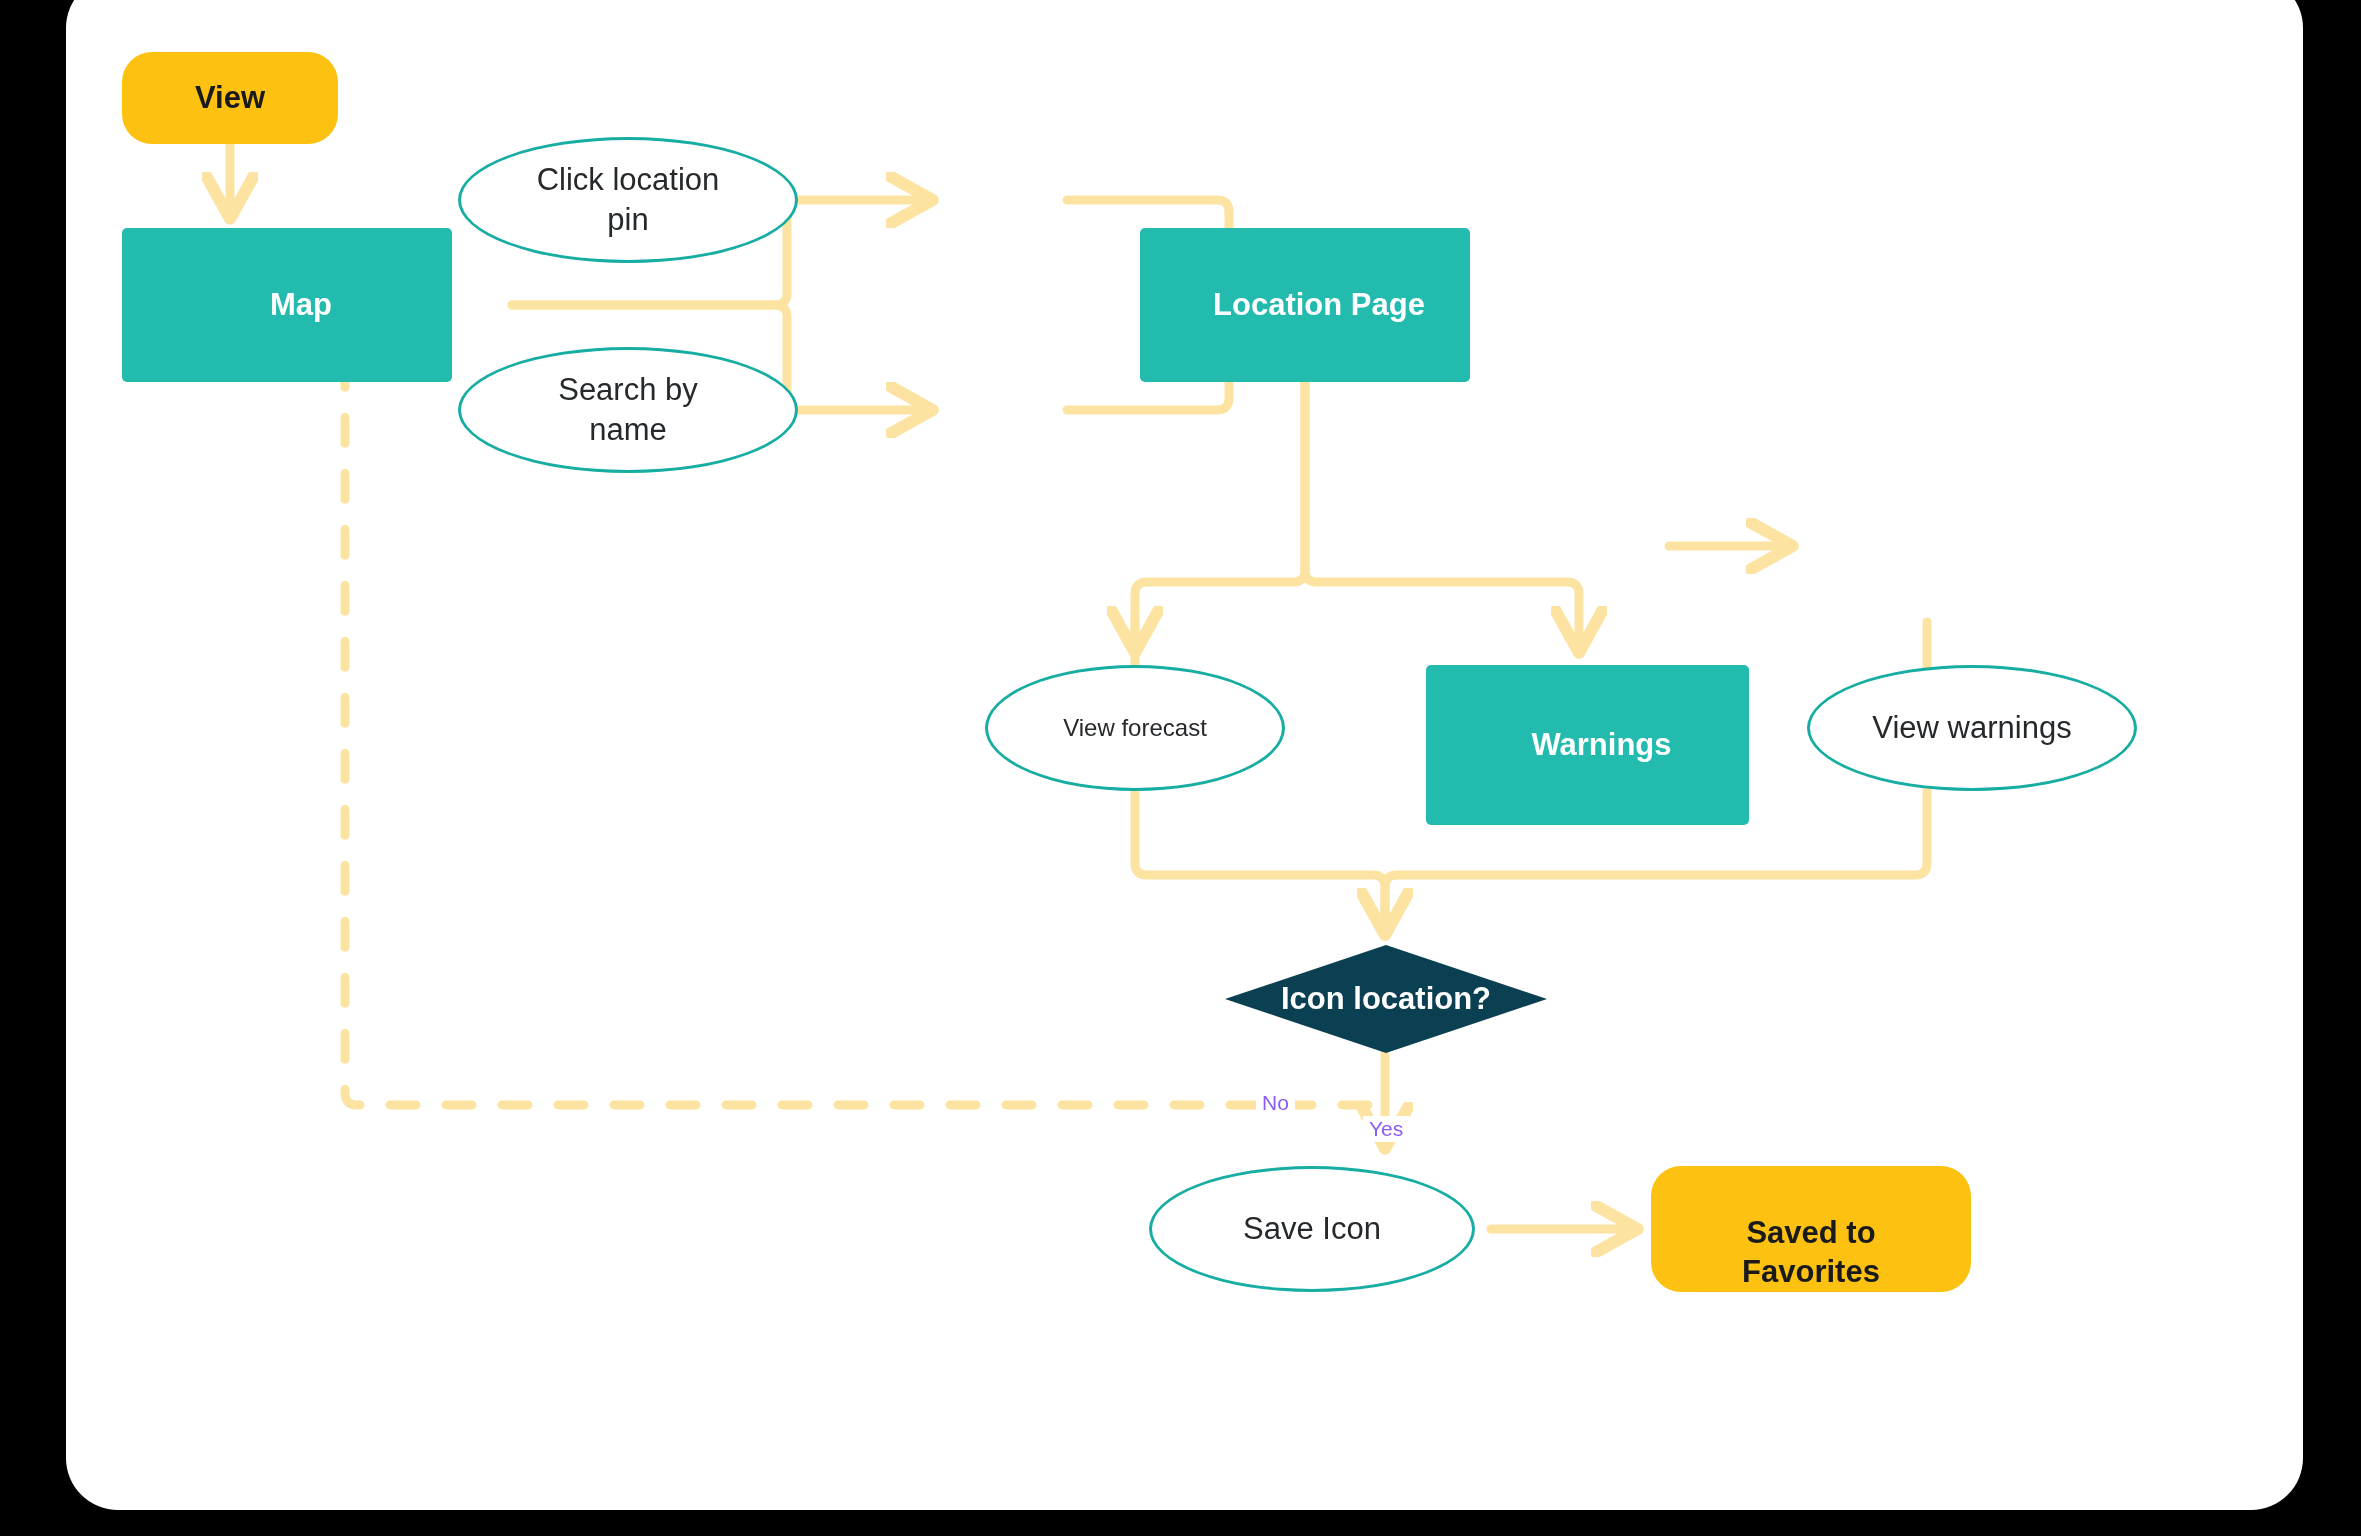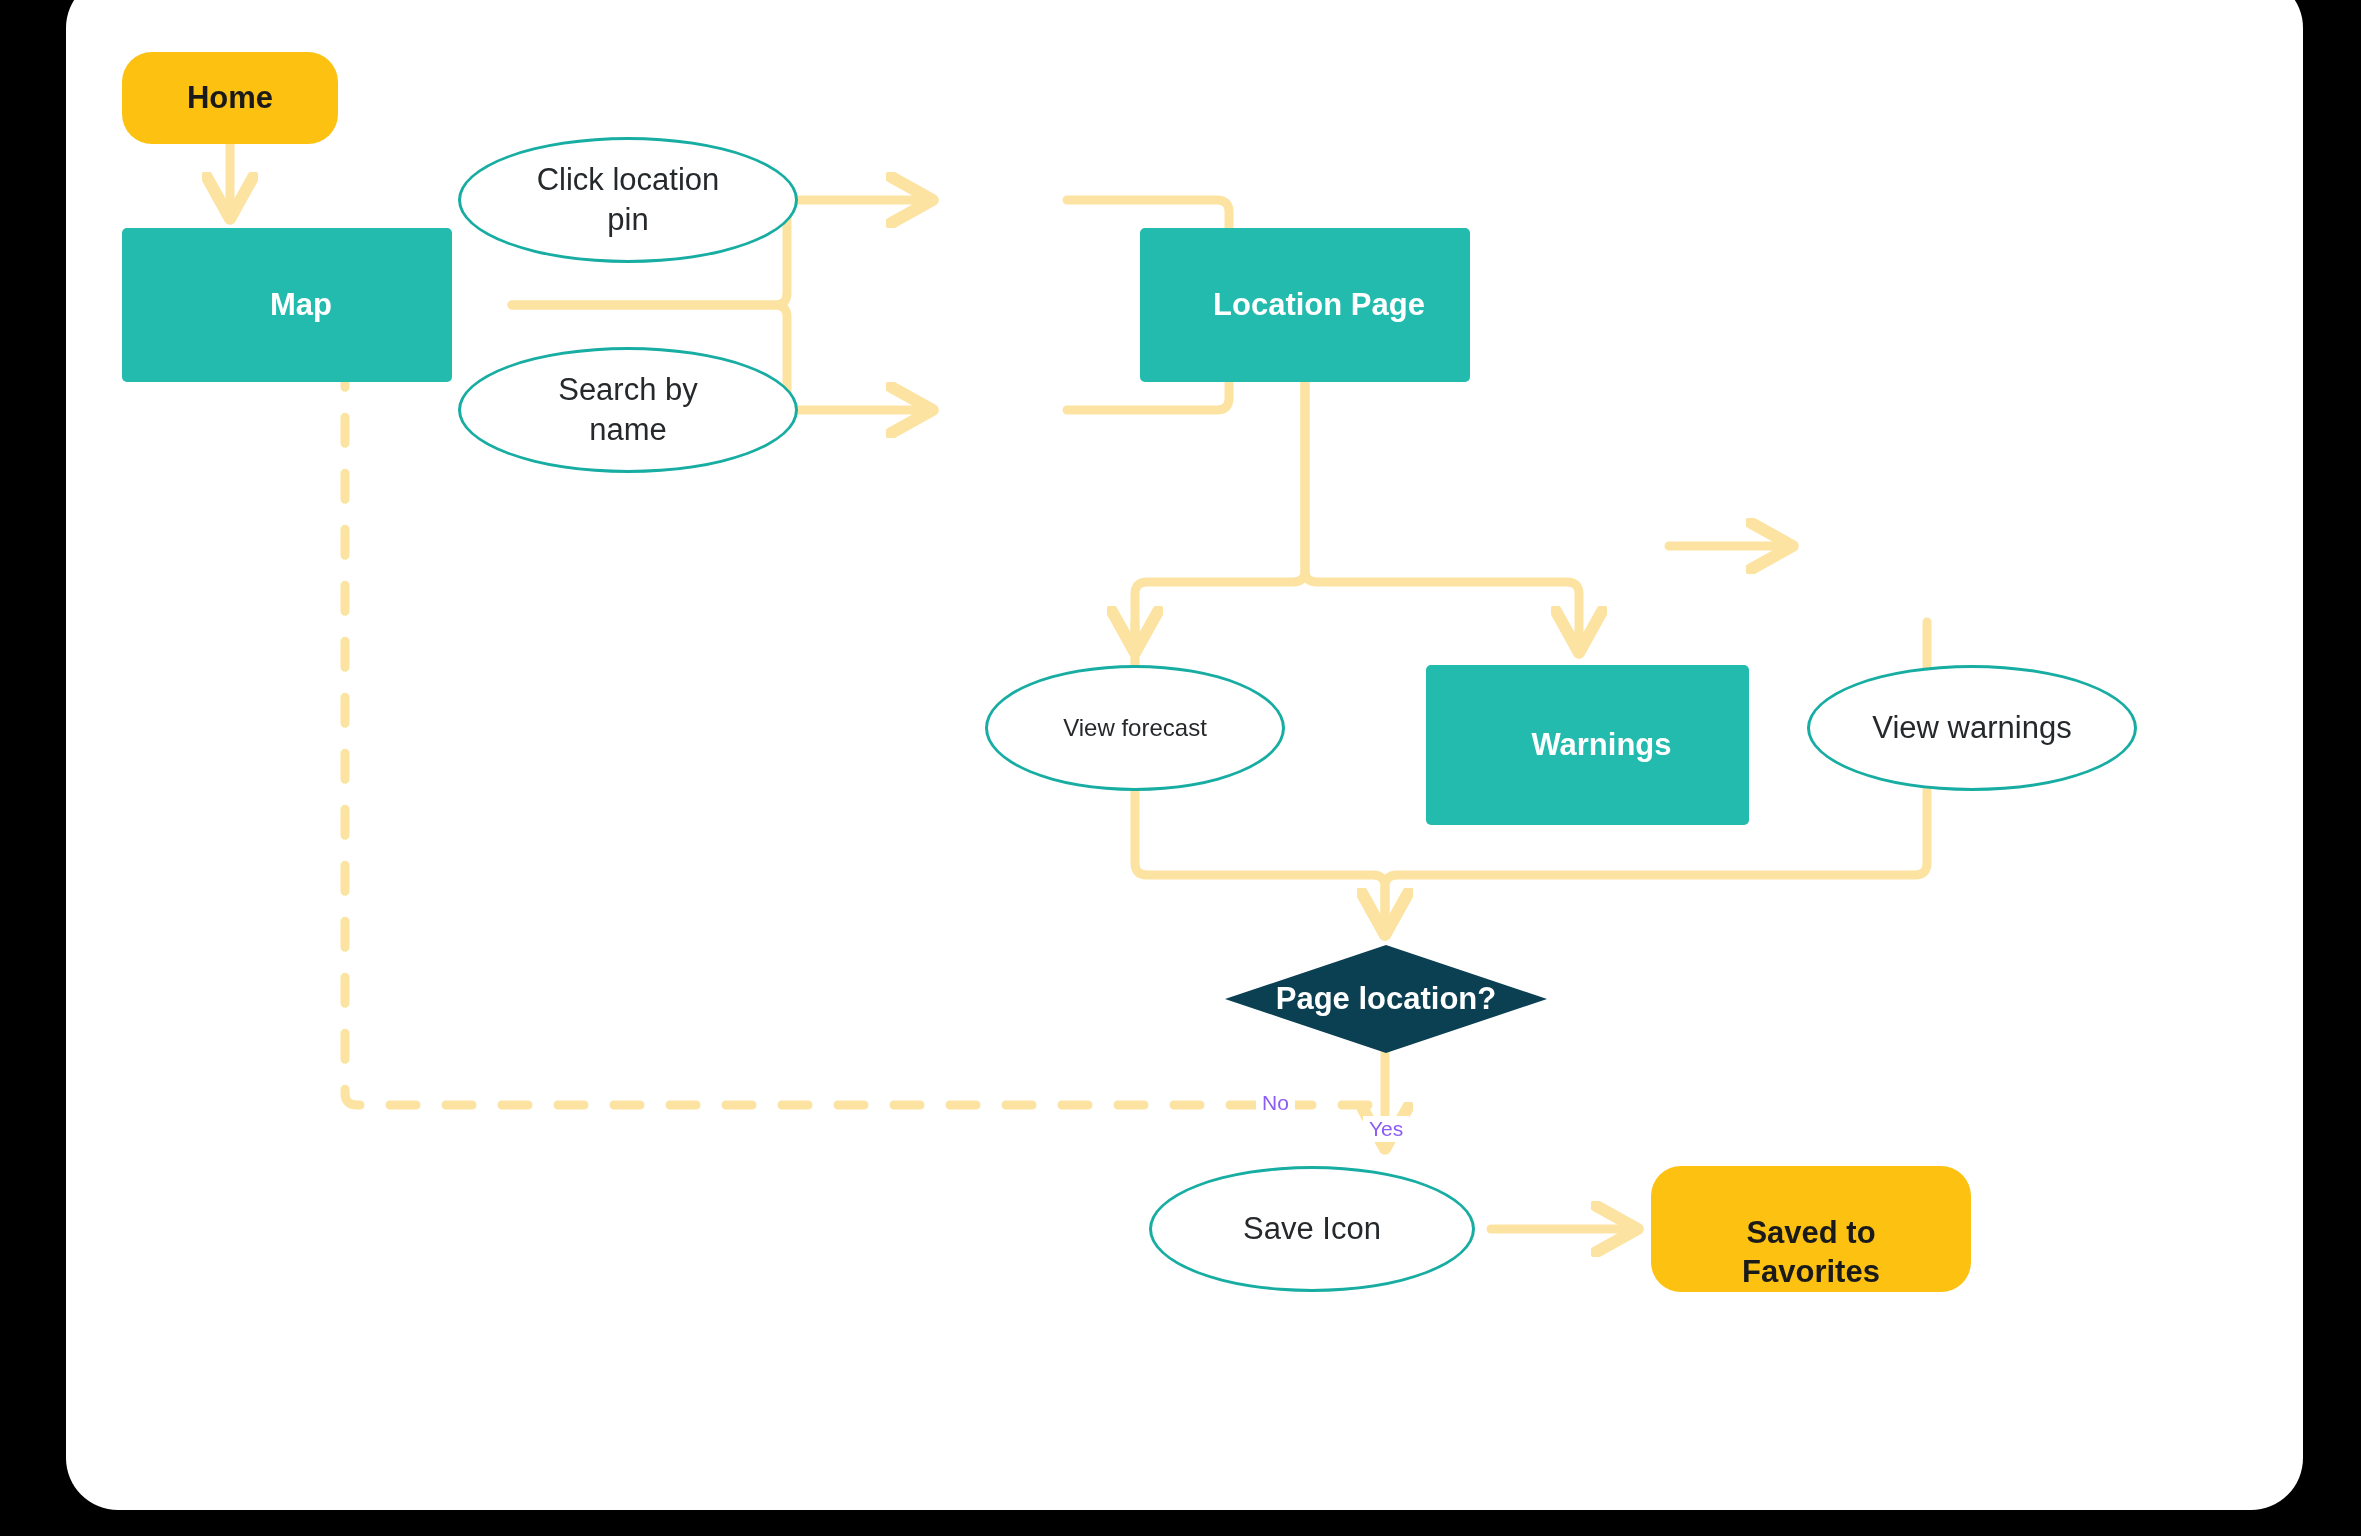--- a/index.html
+++ b/index.html
@@ -125,21 +125,21 @@
 
         <path d="M 1319 1055 L 1319 1169" marker-end="url(#arw)"></path>
 
         <path d="M 1425 1253 L 1568 1253" marker-end="url(#arw)"></path>
 
         <path stroke-dasharray="26 30" d="M 1302 1129 L 291 1129 Q 279 1129 279 1117 L 279 360" marker-end="url(#arw)"></path>
       </g>
     </svg>
 
     <div class="node node-terminal" style="left:56px; top:76px; width:216px; height:92px; font-size:31px;">
-      <span>Home</span>
+      <span>View</span>
     </div>
 
     <div class="node node-process" style="left:56px; top:252px; width:330px; height:154px; font-size:31px;">
       <span>Map</span>
     </div>
 
     <div class="node node-action" style="left:392px; top:161px; width:340px; height:126px; font-size:31px; padding:0 52px;">
       <span>Click location pin</span>
     </div>
 
@@ -158,21 +158,21 @@
     <div class="node node-process" style="left:1360px; top:689px; width:323px; height:160px; font-size:31px;">
       <span>Warnings</span>
     </div>
 
     <div class="node node-action" style="left:1741px; top:689px; width:330px; height:126px; font-size:31px; padding:0 20px;">
       <span>View warnings</span>
     </div>
 
     <div class="node node-decision" style="left:1159px; top:969px; width:322px; height:108px; font-size:31px;">
       <div class="diamond-shape"></div>
-      <span class="diamond-label">Page location?</span>
+      <span class="diamond-label">Icon location?</span>
     </div>
 
     <div class="node node-action" style="left:1083px; top:1190px; width:326px; height:126px; font-size:31px;">
       <span>Save Icon</span>
     </div>
 
     <div class="node node-terminal" style="left:1585px; top:1190px; width:320px; height:126px; font-size:31px; padding:0 50px;align-items:flex-end;">
       <span>Saved to Favorites</span>
     </div>
 

